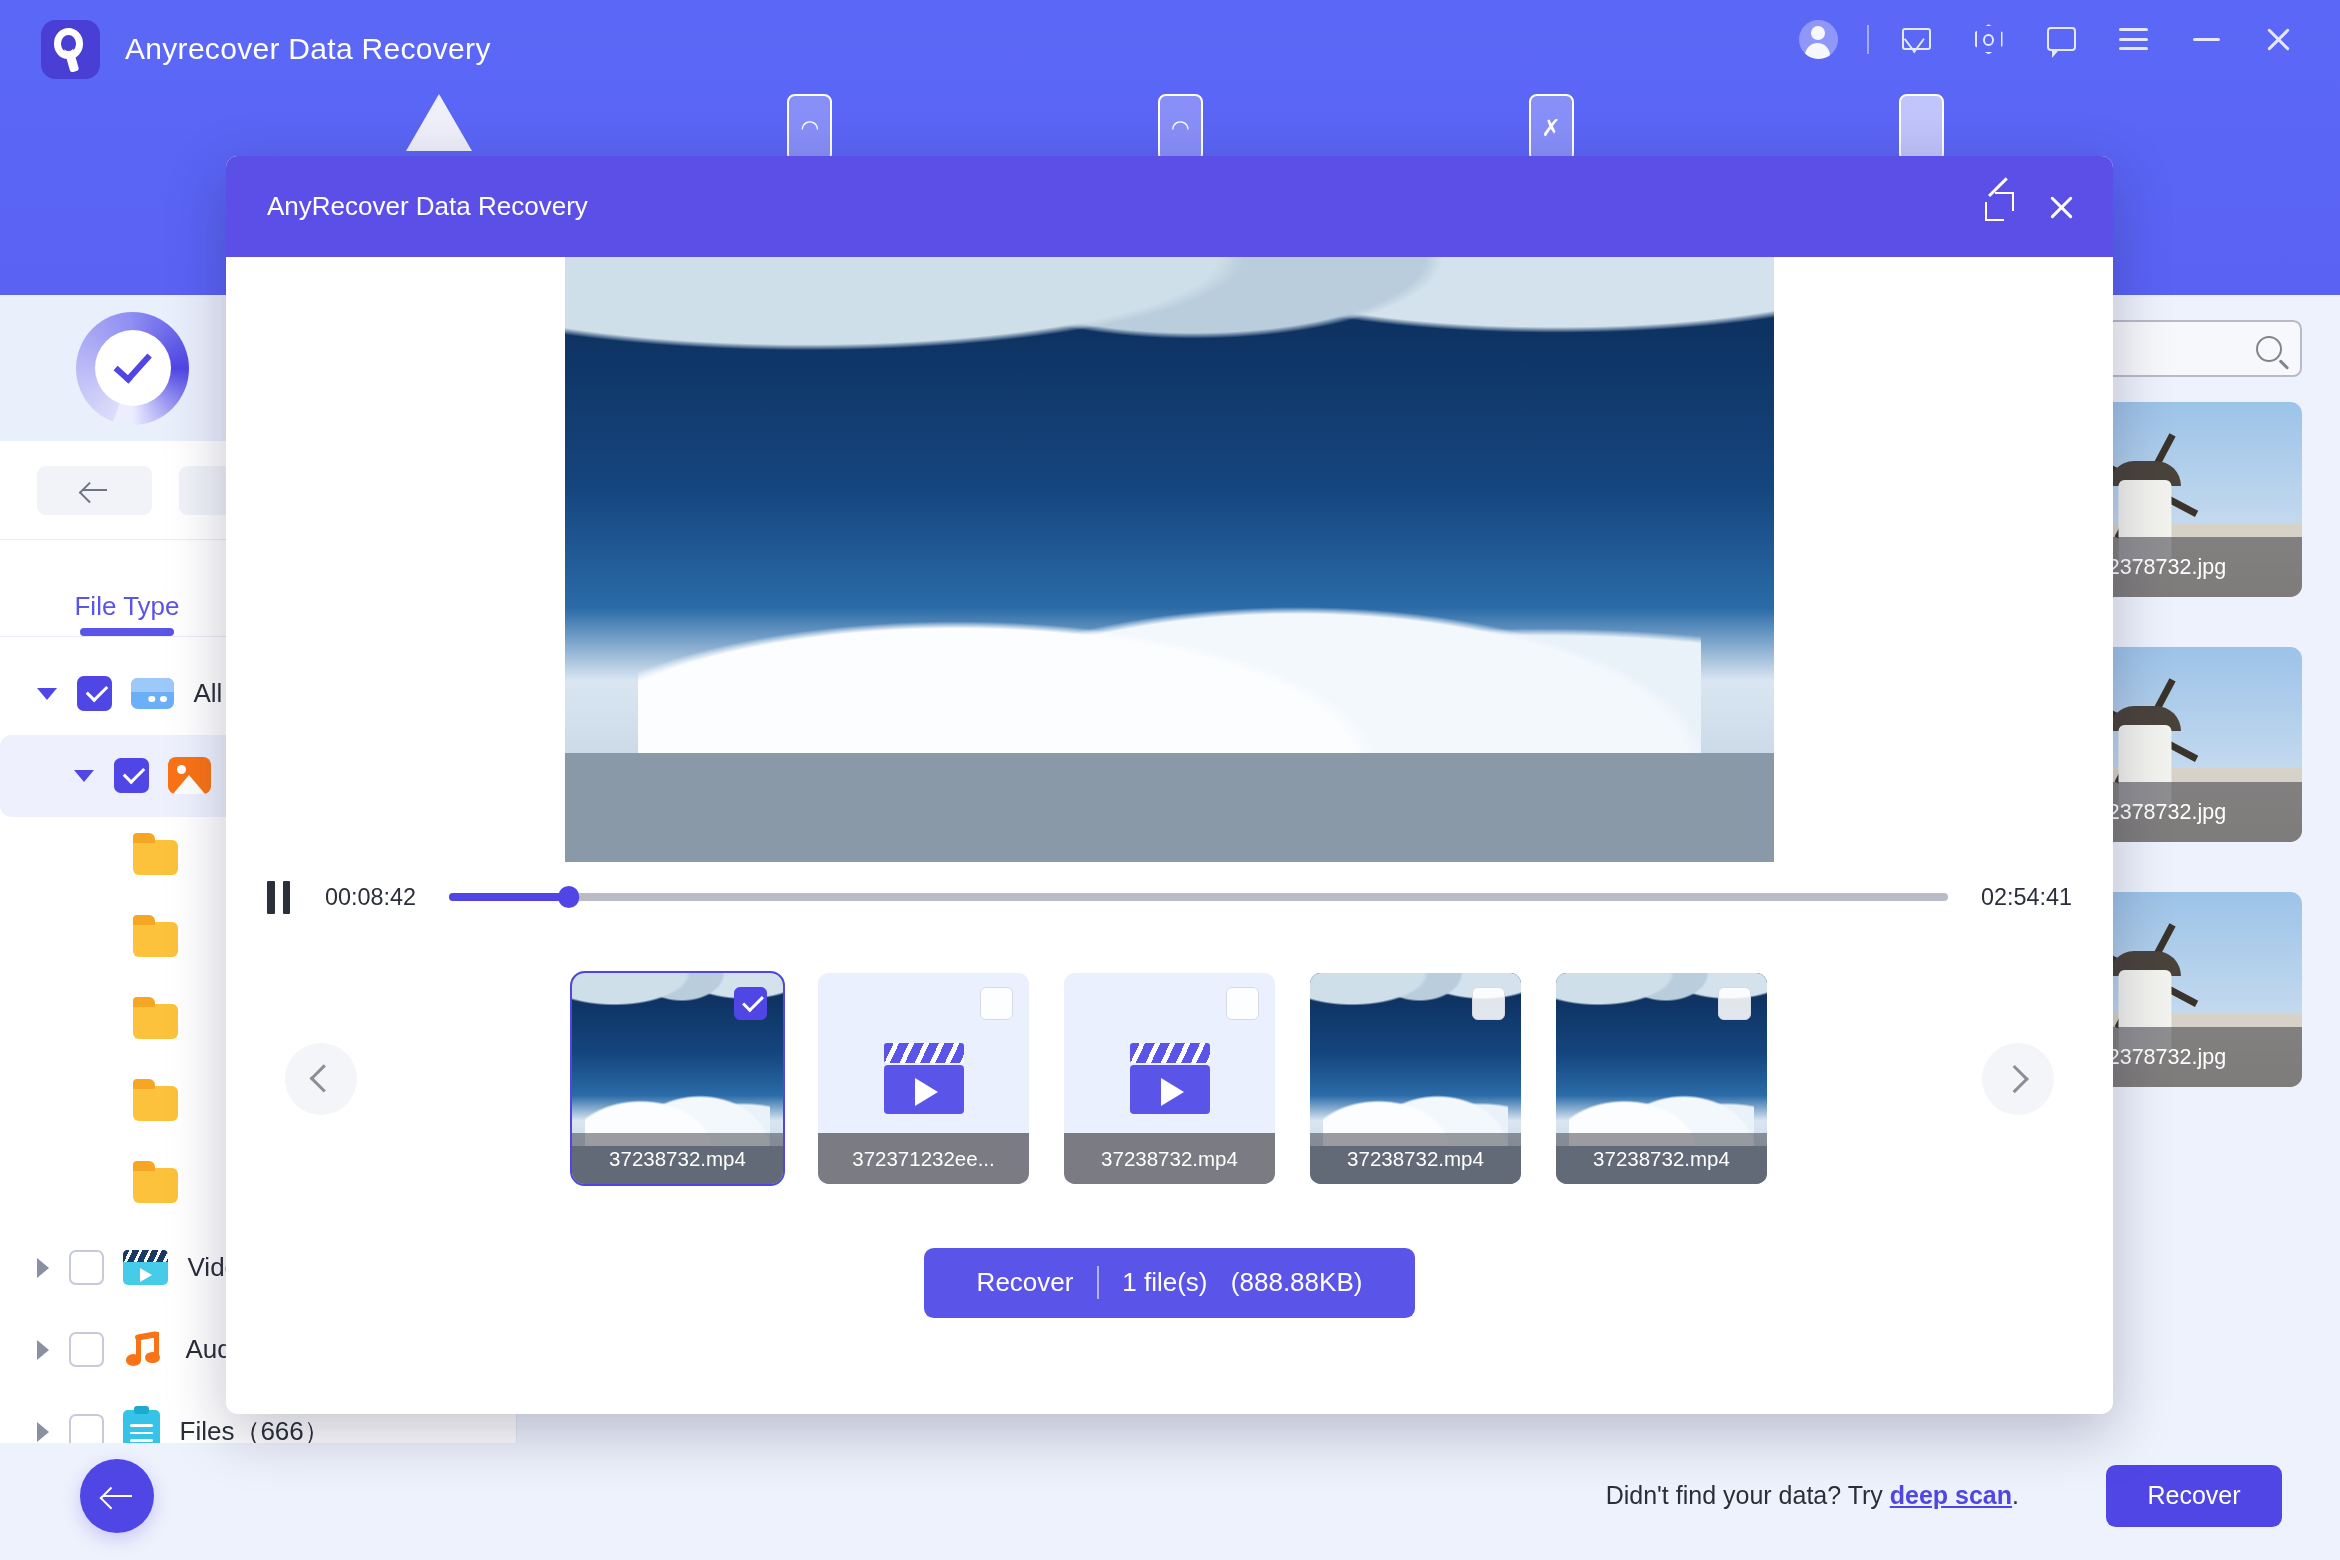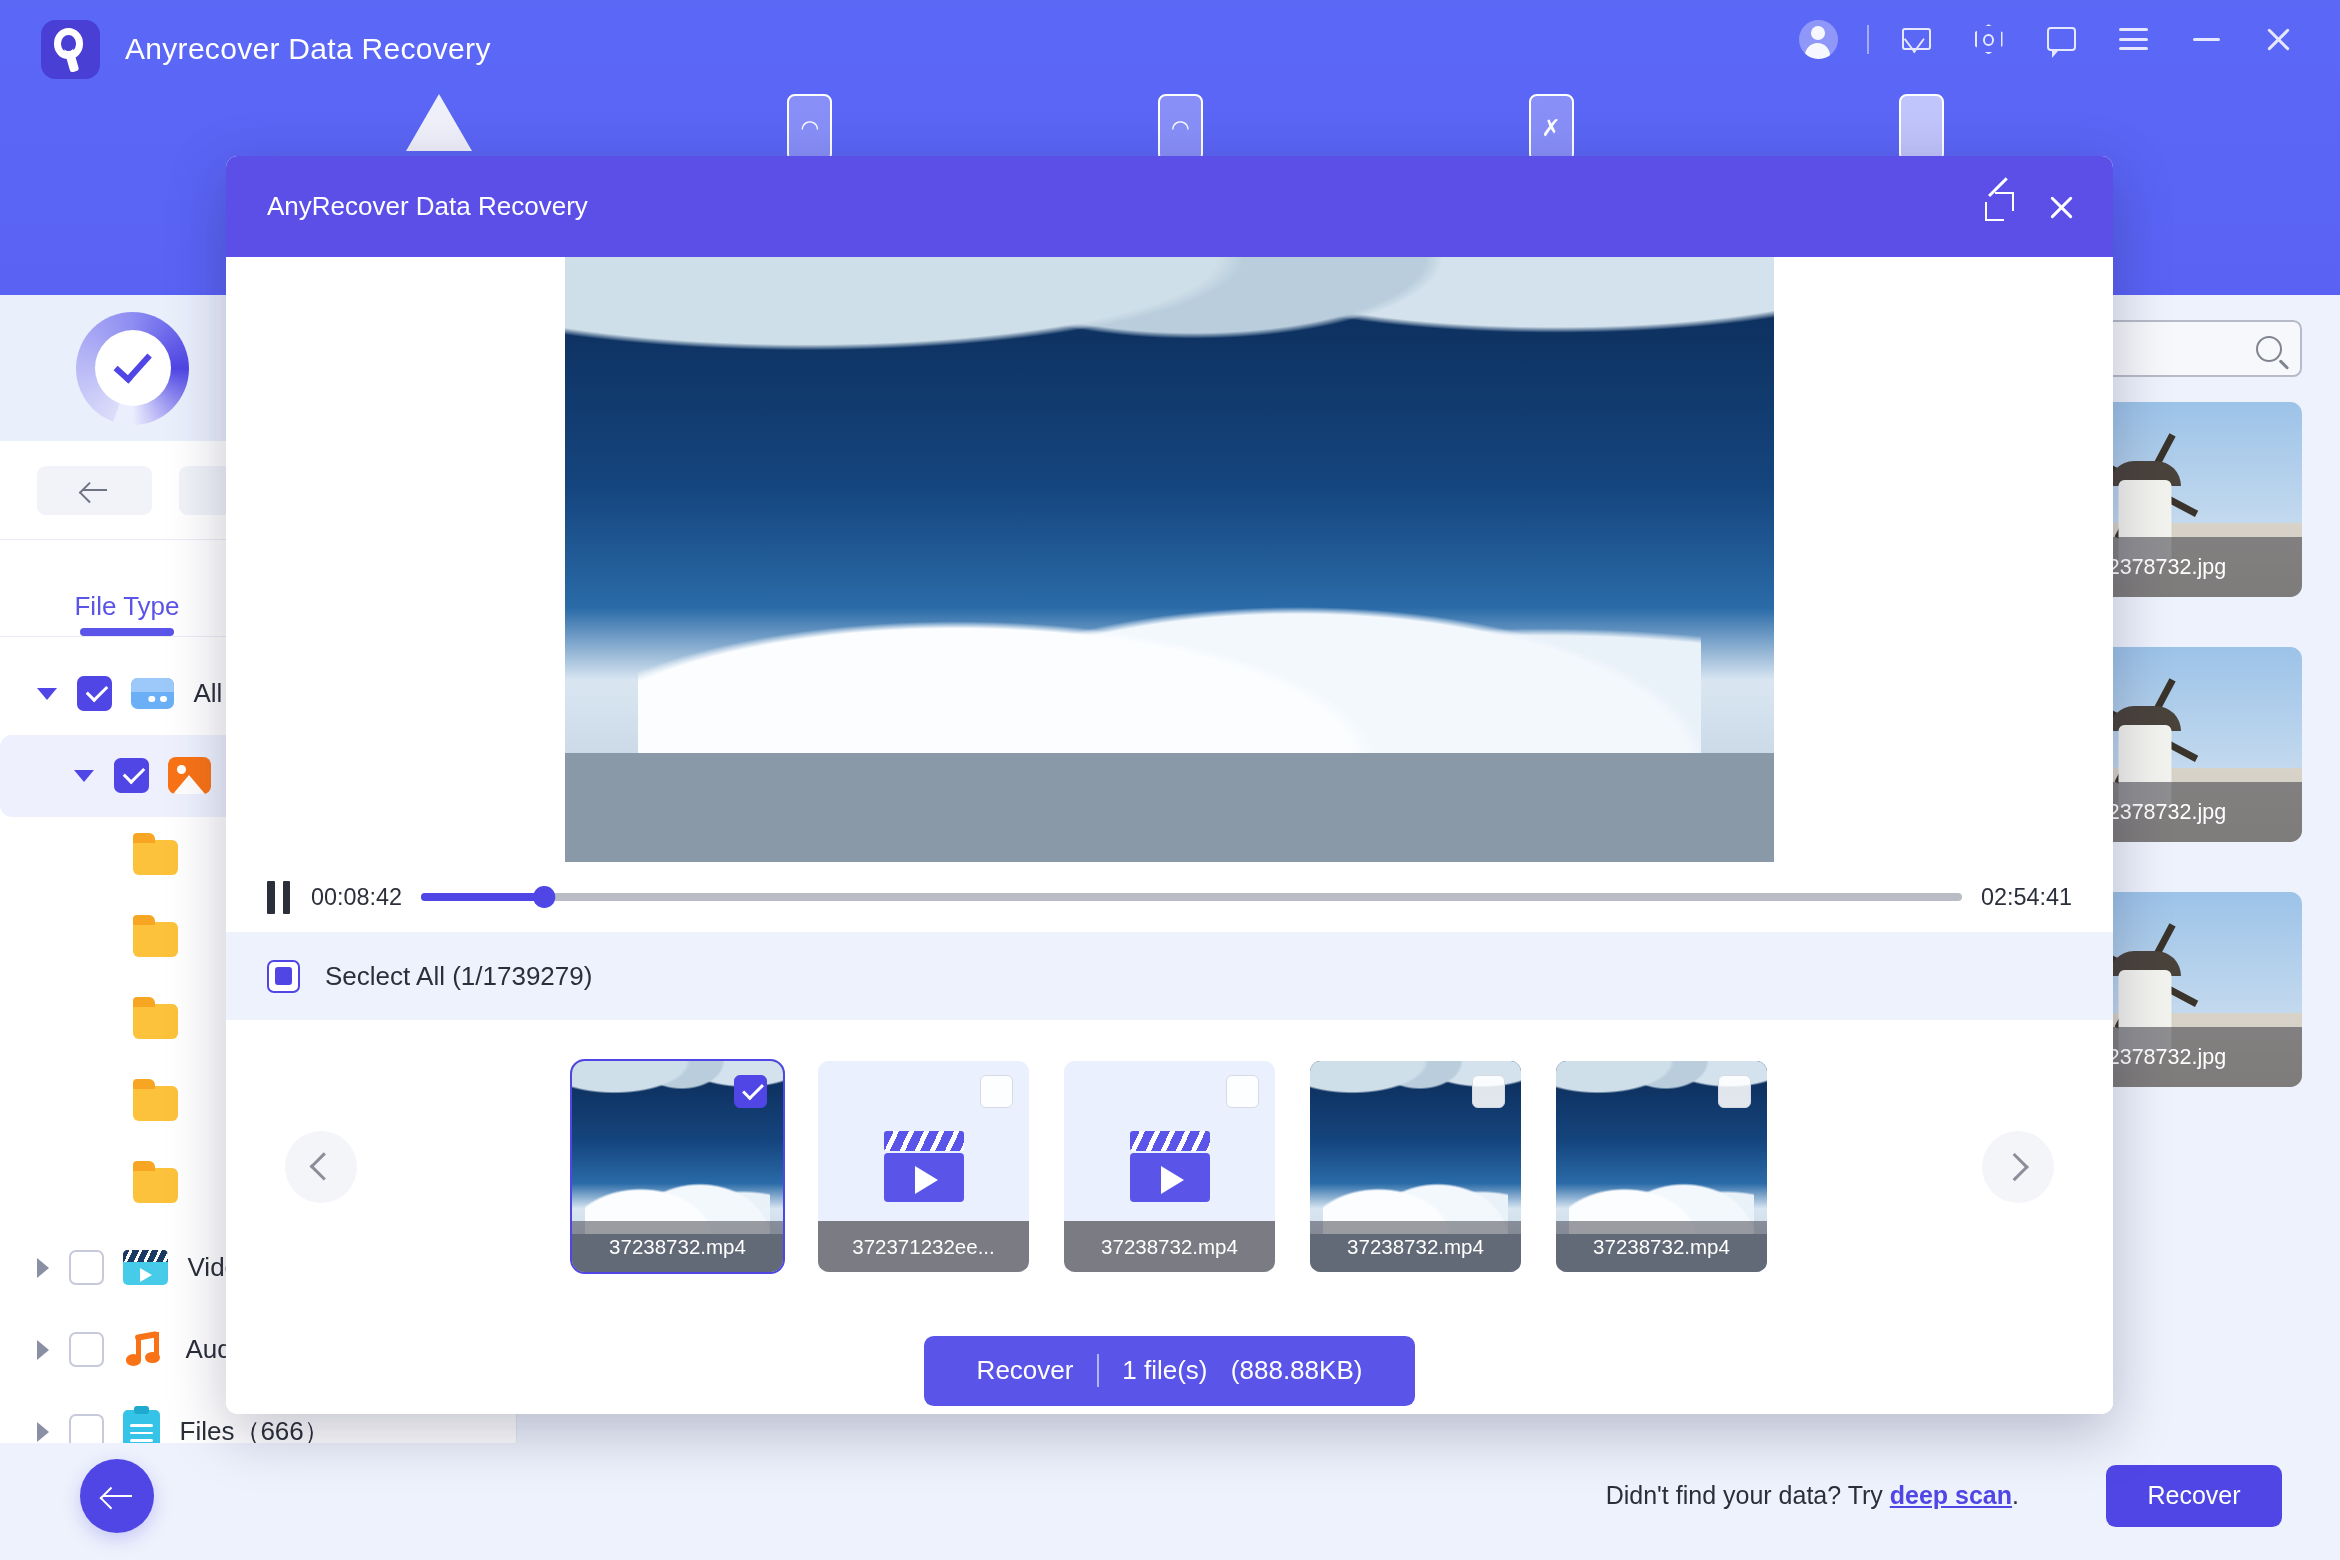--- a/index.html
+++ b/index.html
@@ -243,21 +243,21 @@
   .ic-expand .d { position:absolute; left:2.9px; top:2.9px; width: 25px; height: 2.9px; background:#fff;
     transform: rotate(-45deg); transform-origin: 0 0; }
   .ic-mclose { width: 29px; height: 29px; position: relative; }
   .ic-mclose::before, .ic-mclose::after { content:""; position:absolute; left:0; top:13.7px; width:29px; height:2.9px;
     background:#fff; border-radius:2px; }
   .ic-mclose::before { transform: rotate(45deg); } .ic-mclose::after { transform: rotate(-45deg); }
 
   .player { height: 605px; background: #fff; display: flex; align-items: center; justify-content: center; }
   .video-frame { width: 1209px; height: 605px; position: relative; overflow: hidden; }
 
-  .controls { height: 70px; display: flex; align-items: center; padding: 12px 41px; gap: 19px; background: #fff; }
+  .controls { height: 70px; display: flex; align-items: center; padding: 12px 41px; gap: 33px; background: #fff; }
   .pause { width: 25px; height: 33px; display: flex; gap: 7.8px; }
   .pause span { width: 7.8px; height: 33px; background: #2b2f3a; border-radius: 1px; }
   .time { font-size: 23.4px; color: #2b2f3a; white-space: nowrap; }
   .track { flex: 1; height: 7.8px; background: #b9bcc4; border-radius: 3.9px; position: relative; }
   .track .fill { position: absolute; left: 0; top: 0; height: 7.8px; background: #4f46e5; border-radius: 3.9px; width: 8%; }
   .track .knob { position: absolute; top: -6.8px; width: 21.5px; height: 21.5px; border-radius: 50%; background: #4f46e5;
     left: 8%; transform: translateX(-50%); }
 
   .selectall { height: 88px; background: #eef2fc; display: flex; align-items: center; gap: 25px; padding-left: 41px; }
   .cbx-sq { width: 33px; height: 33px; border-radius: 6.8px; border: 2.5px solid #4f46e5; background: #fff;
@@ -561,26 +561,20 @@
           <span></span>
         </div>
       <div class="time">00:08:42</div>
       <div class="track">
         <div class="fill" style="width: 8%;"></div>
         <div class="knob" style="left: 8%;"></div>
       </div>
       <div class="time">02:54:41</div>
     </div>
 
-    <div class="selectall">
-      <div class="cbx-sq">
-          <div class="ind"></div>
-        </div>
-      <div class="selectall-label">Seclect All (1/1739279)</div>
-    </div>
 
     <div class="strip">
       <div class="carousel-btn prev">
           <div class="chev left"></div>
         </div>
 
       <div class="thumbs">
         <div class="thumb media active">
           <div class="frost">
               <div class="canopy"></div>

